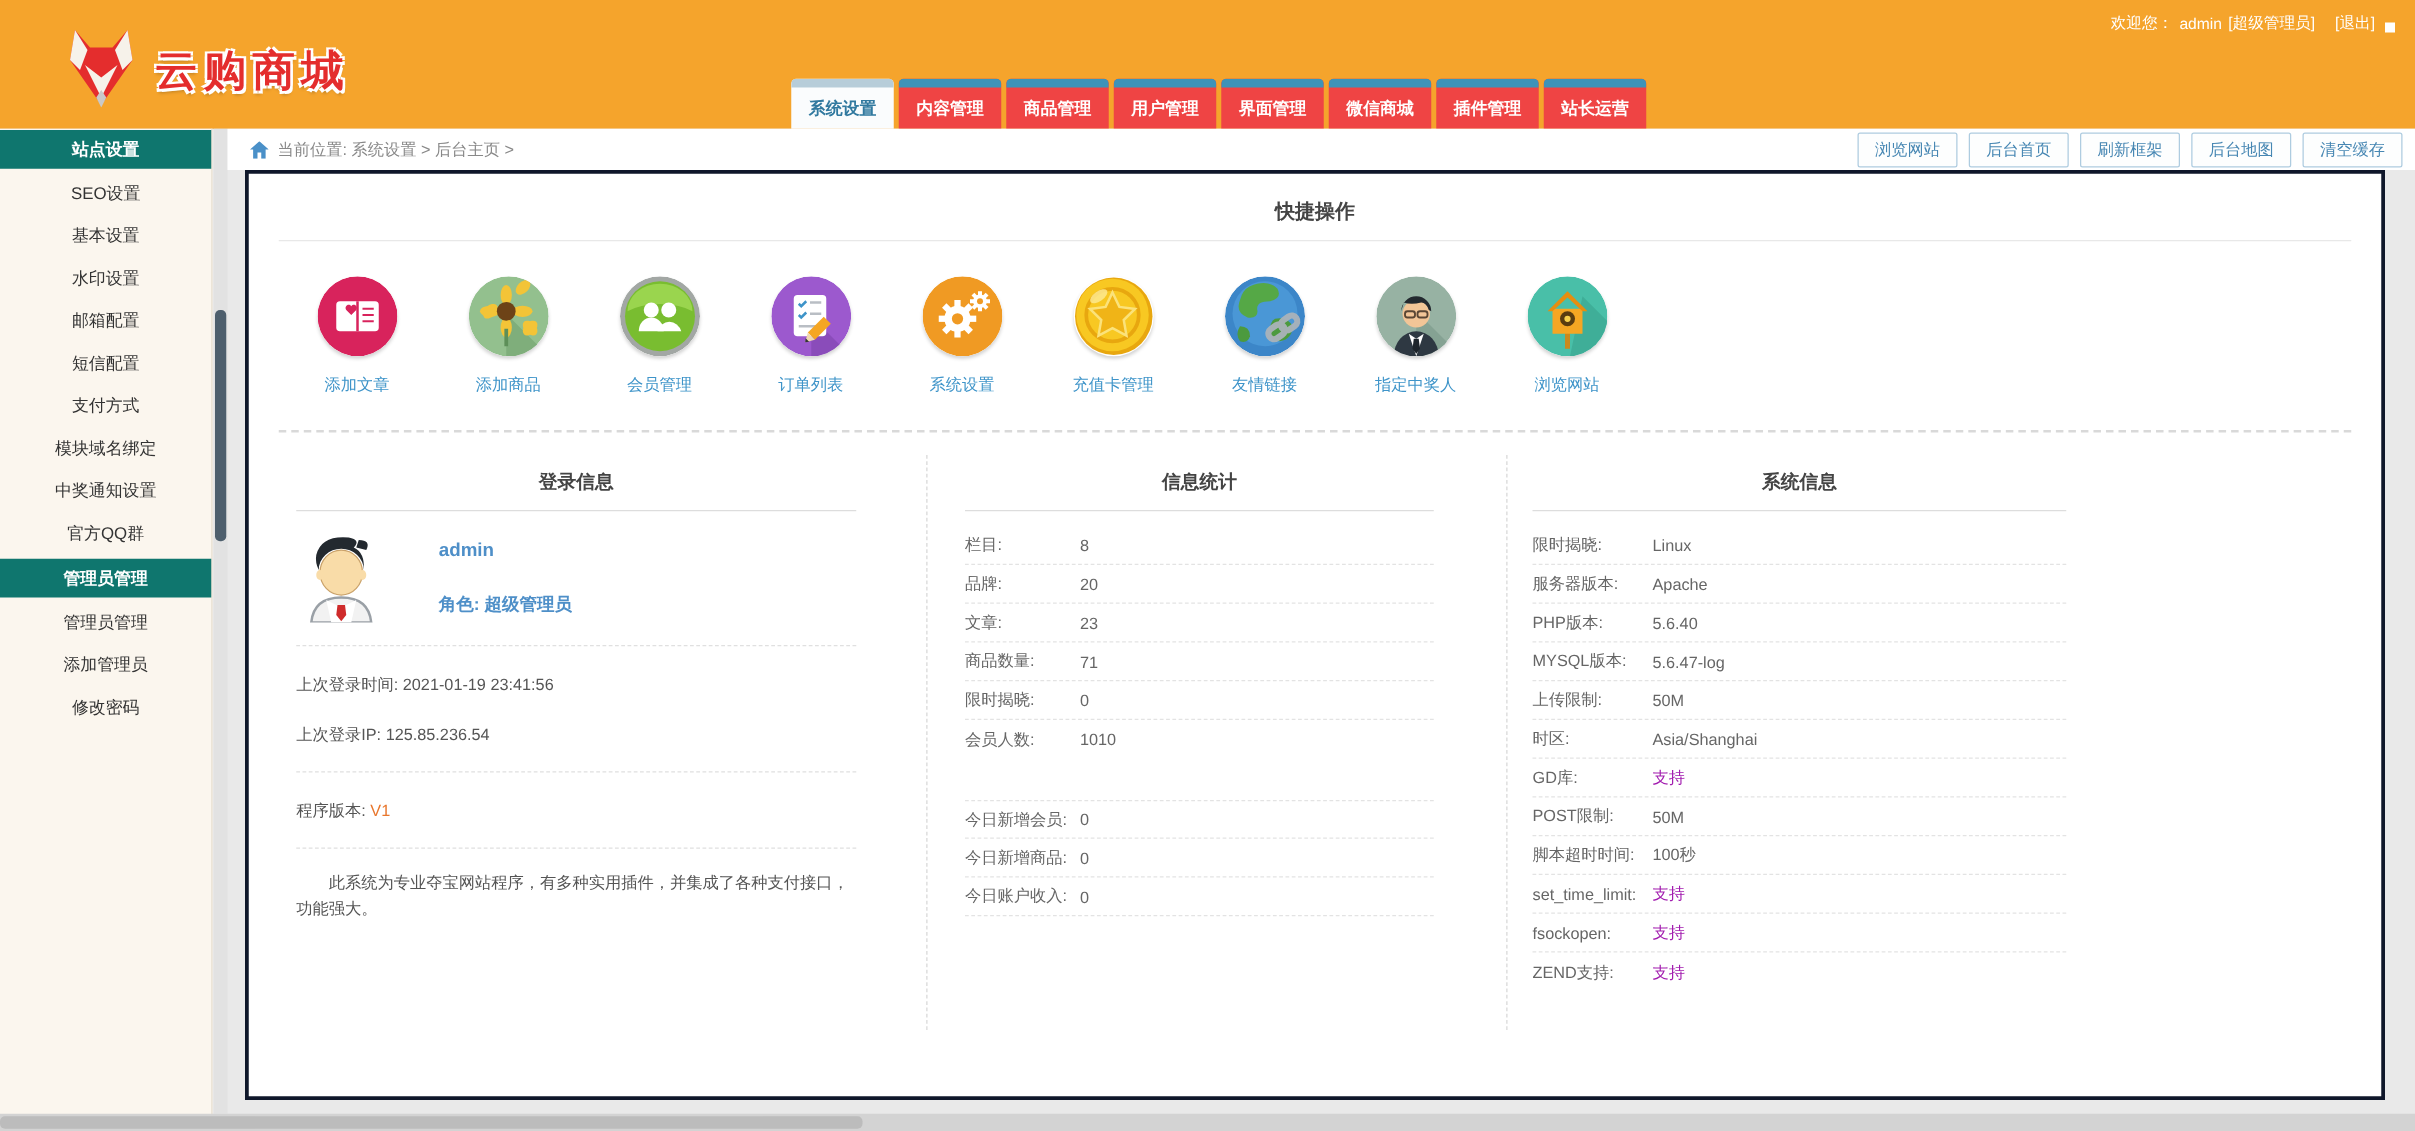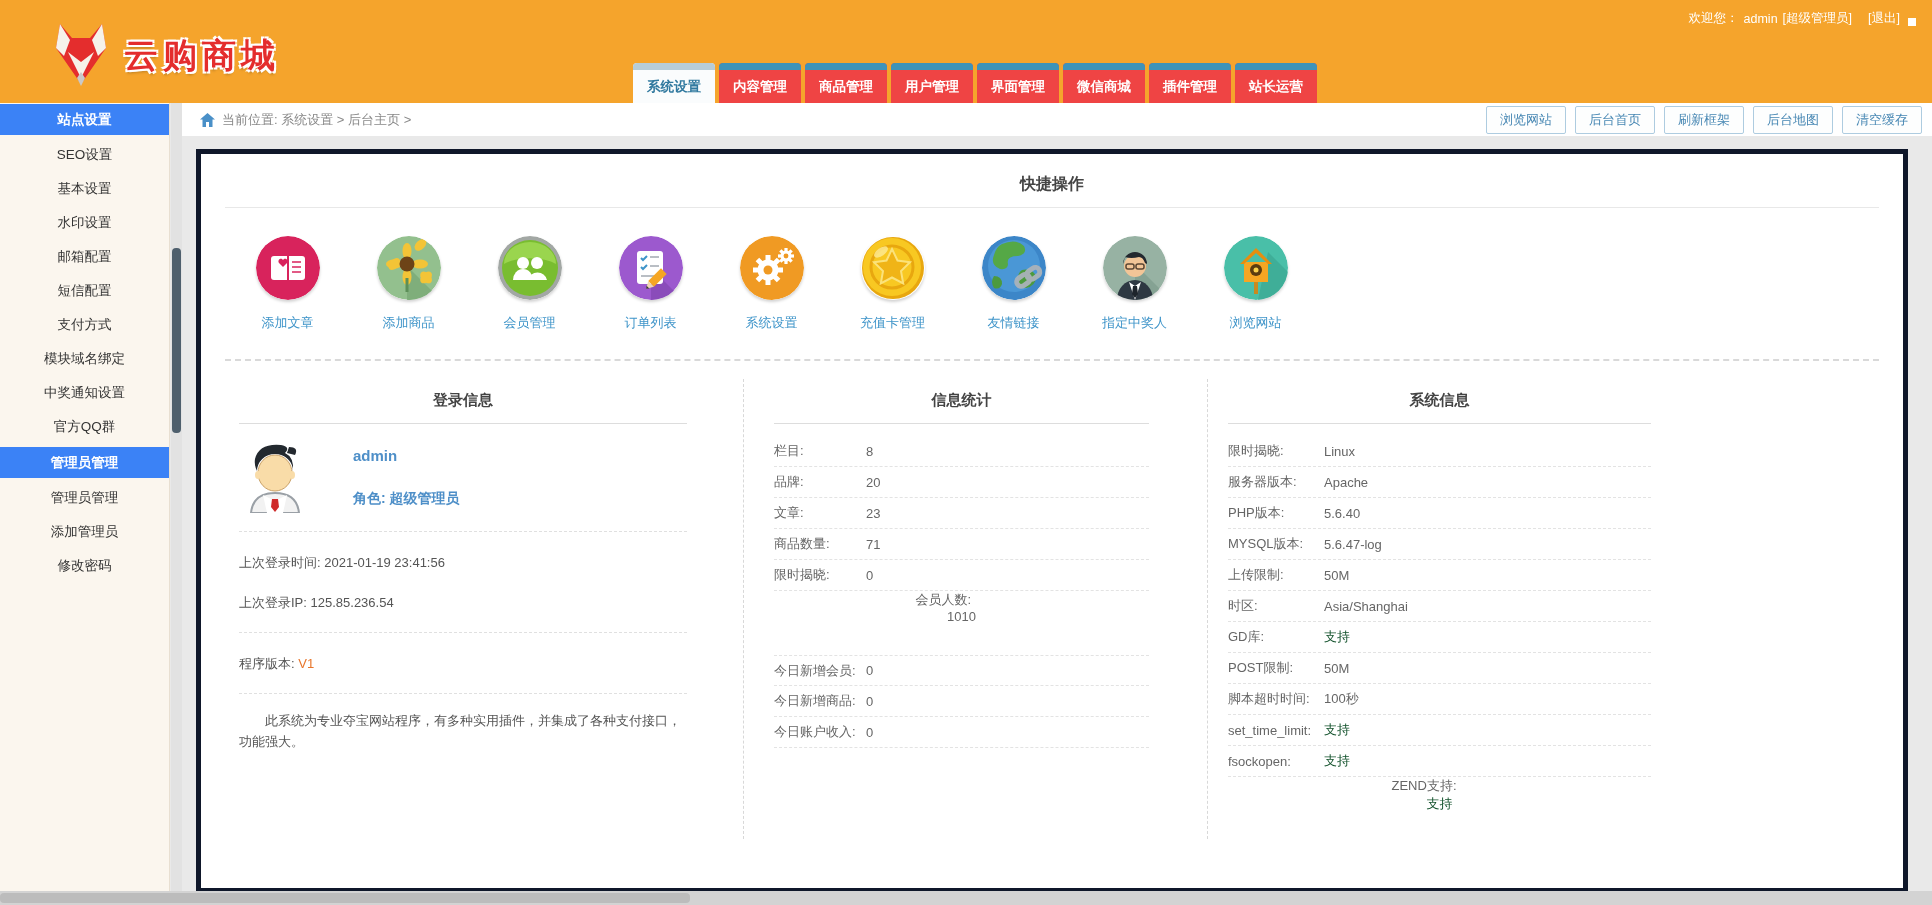--- a/index.html
+++ b/index.html
@@ -20,36 +20,36 @@
          display:flex; flex-direction:column; }
   .tab .strip { height:7px; background:#3e93b8; }
   .tab .lbl { flex:1; display:flex; align-items:center; justify-content:center; color:#fff; font-size:13.5px; font-weight:bold; }
   .tab.active { background:#fafcfd; }
   .tab.active .strip { background:#b7cdd9; }
   .tab.active .lbl { color:#31799f; }
 
   
   .sidebar { position:absolute; left:0; top:103px; width:170px; height:802px; background:#fbf6ee; border-right:1px solid #e8dfd1; }
   .side-item { height:34px; line-height:34px; text-align:center; font-size:13.5px; color:#333; cursor:pointer; }
-  .side-item.hdr { height:31px; line-height:31px; background:#3b82f6; color:#fff; font-weight:bold; margin:1px 0; }
+  .side-item.hdr { height:31px; line-height:31px; background:#0f766e; color:#fff; font-weight:bold; margin:1px 0; }
   .side-gap { height:2px; }
 
   
   .vscroll { position:absolute; left:171px; top:103px; width:11px; height:788px; background:#e2e2e2; }
   .vscroll .thumb { position:absolute; left:1px; top:145px; width:9px; height:185px; background:#4e5f6d; border-radius:4px; }
 
   
   .crumbbar { position:absolute; left:182px; top:103px; width:1750px; height:33px; background:#ffffff; display:flex; align-items:center; }
   .crumb { display:flex; align-items:center; gap:7px; margin-left:18px; font-size:13px; color:#888; }
   .toolbar { margin-left:auto; margin-right:10px; display:flex; gap:9px; }
   .tbtn { background:#fdfefe; border:1px solid #aecce0; border-radius:2px; color:#4787b3; font-size:13px;
           padding:4px 13px; cursor:pointer; font-family:inherit; }
 
   
-  .panel { position:absolute; left:196px; top:149px; width:1712px; height:744px; background:#fff; border:5px solid #0f172a; padding:0 24px; }
+  .panel { position:absolute; left:196px; top:136px; width:1712px; height:744px; background:#fff; border:3px solid #0f172a; padding:0 24px; }
   .qtitle { text-align:center; font-size:16px; font-weight:bold; color:#444; padding:20px 0 12px; border-bottom:1px solid #e8e8e8; }
   .icons-row { display:flex; margin-top:28px; padding-left:2px; }
   .qitem { width:121px; display:flex; flex-direction:column; align-items:center; cursor:pointer;justify-content:flex-end; }
   .qicon { width:64px; height:64px; border-radius:50%; overflow:hidden; box-shadow:0 2px 3px rgba(0,0,0,.18); }
   .qicon svg { display:block; }
   .qlabel { margin-top:14px; font-size:13px; color:#3e94c9; }
 
   .dash-sep { margin-top:27px; border-top:2px dashed #d9d9d9; }
 
   
@@ -68,24 +68,24 @@
   .prole { font-size:14px; font-weight:bold; color:#4e8fc8; margin-top:26px; }
   .lrow { font-size:13px; color:#555; margin-top:22px; }
   .ldash { border-top:1px dashed #e0e0e0; margin-top:20px; }
   .ver { color:#e8762c; }
   .desc { font-size:13px; color:#555; line-height:1.65; margin-top:16px; text-indent:2em; }
 
   
   .srow { display:flex; align-items:center; height:31px; font-size:13px; color:#666; border-bottom:1px dashed #e3e3e3; }
   .srow .sl { width:92px; flex:none; }
   .col3 .srow .sl { width:96px; }
-  .srow.nb { border-bottom:none;flex-direction:column; }
+  .srow.nb { border-bottom:none; }
   .srow.tb { border-top:1px dashed #e3e3e3; }
   .s-spacer { height:33px; }
-  .support-link { color:#14532d; cursor:pointer;font-family:Liberation Mono, monospace; }
+  .support-link { color:#a21caf; cursor:pointer;font-family:Liberation Mono, monospace; }
 
   
   .hscroll { position:absolute; left:0; bottom:0; width:1932px; height:14px; background:#d3d3d3; }
   .hscroll .thumb { position:absolute; left:0; top:2px; width:690px; height:10px; background:#bcbcbc; border-radius:4px; }
 </style>
 </head>
 <body>
 
 <div class="header">
   <div class="logo">

